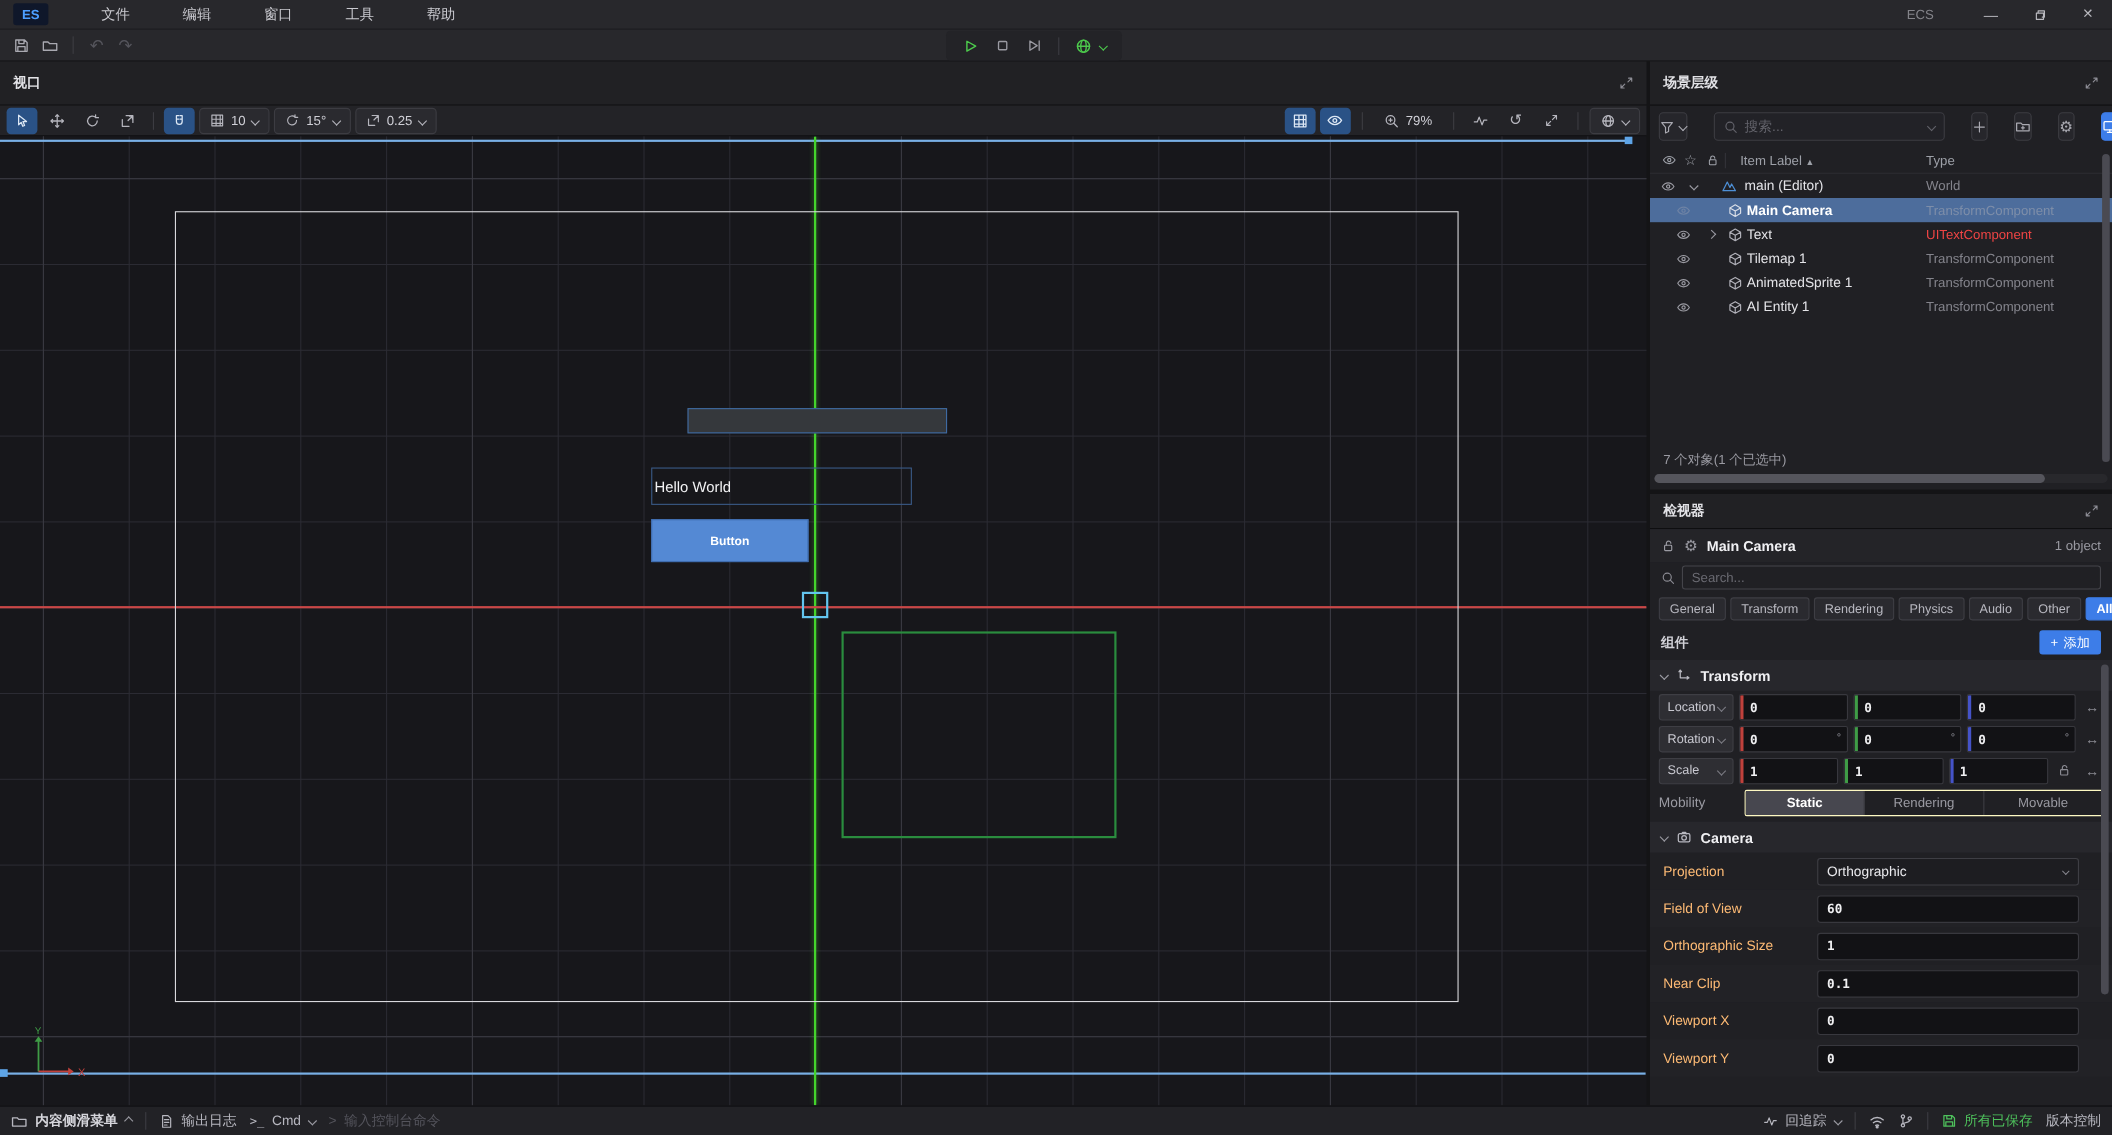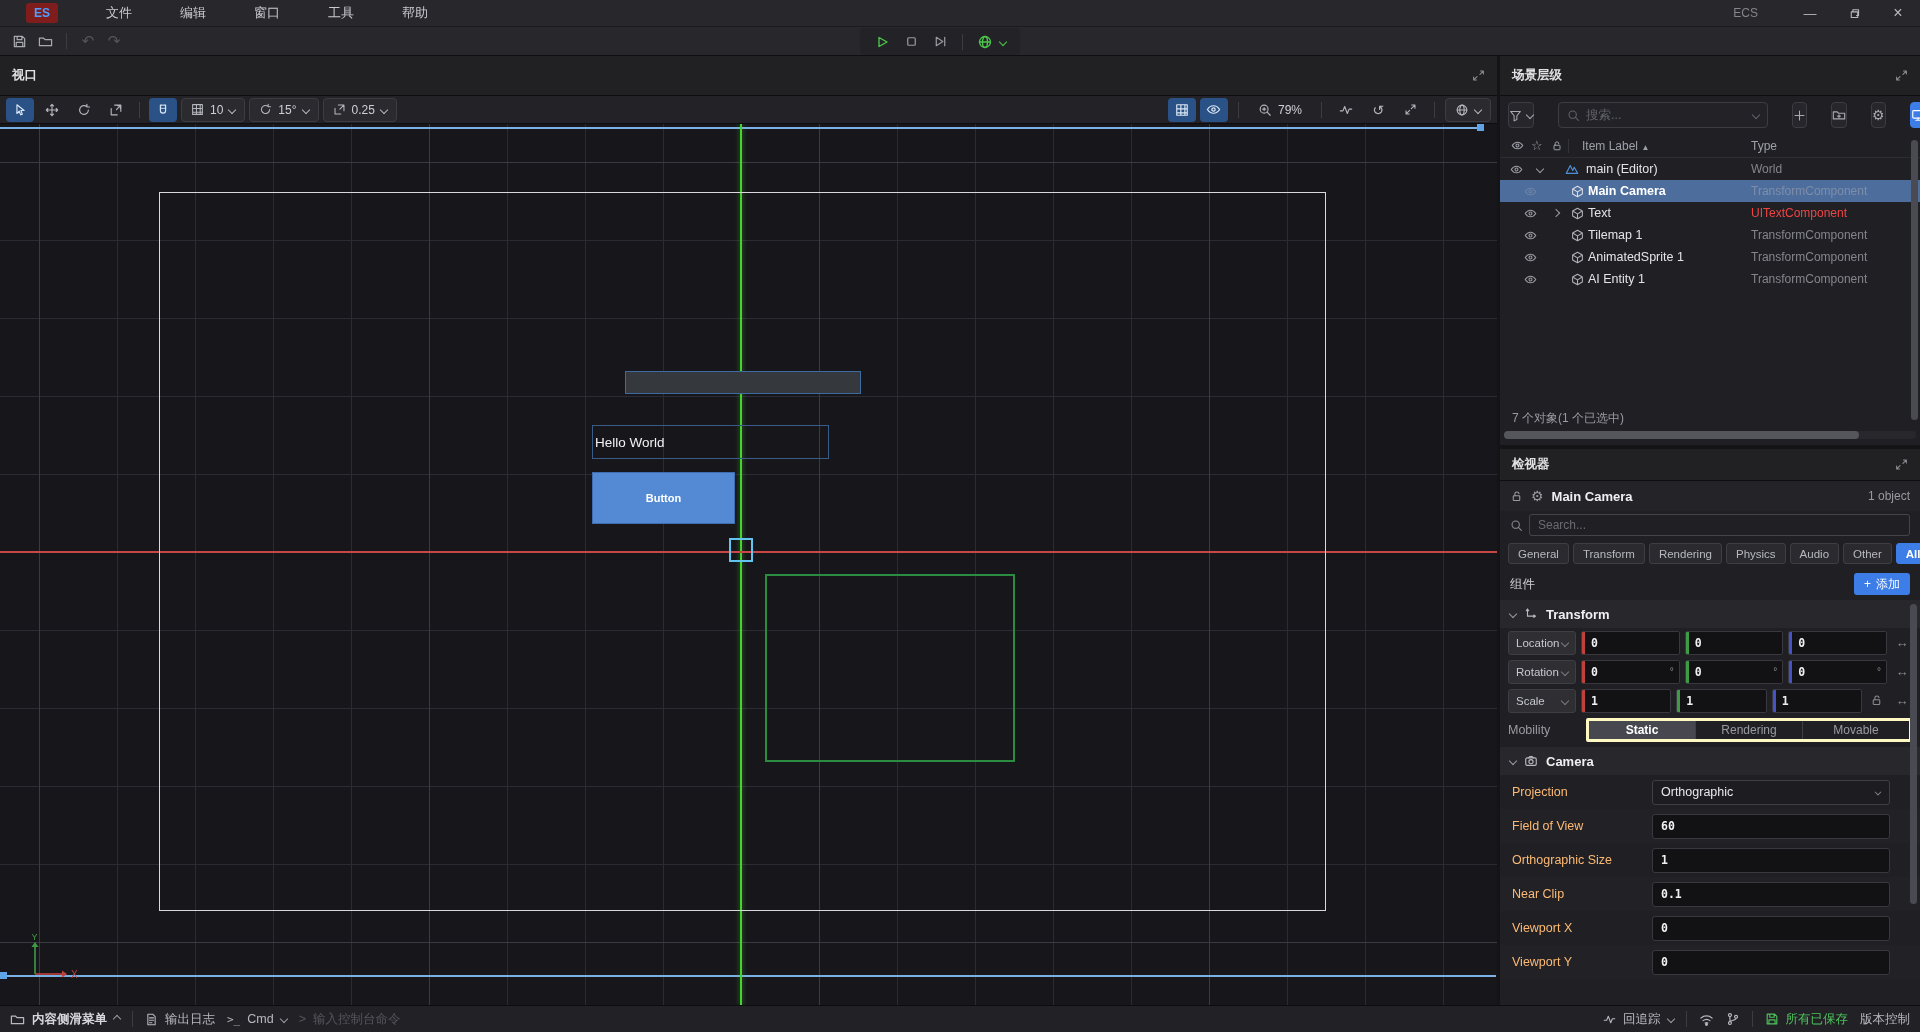--- a/index.html
+++ b/index.html
@@ -7,21 +7,21 @@
   #app{position:relative;width:1920px;height:1032px;overflow:hidden;background:#1a1a1d;color:#c8c8cc;font-size:13px;}
   svg{display:block;}
   .ic{stroke:currentColor;fill:none;stroke-width:1.3;stroke-linecap:round;stroke-linejoin:round;}
   .chev{width:6px;height:6px;border-right:1.5px solid currentColor;border-bottom:1.5px solid currentColor;display:inline-block;transform:rotate(45deg);flex:none;}
   .chev.r{transform:rotate(-45deg);}
   .chev.u{transform:rotate(225deg);}
   .vdiv{width:1px;height:16px;background:#3c3c42;flex:none;}
 
   
   #menubar{position:absolute;left:0;top:0;width:1920px;height:27px;background:#28282c;display:flex;align-items:center;border-bottom:1px solid #1b1b1e;}
-  .logo{margin-left:26px;background:#7f1d1d;color:#4d9fff;font-weight:bold;font-size:12px;padding:3px 8px;border-radius:3px;}
+  .logo{margin-left:12px;background:#0f172a;color:#4d9fff;font-weight:bold;font-size:12px;padding:3px 8px;border-radius:3px;}
   .menu-item{margin-left:48px;color:#c9c9cf;font-size:13px;cursor:default;}
   #menubar .spacer{flex:1;}
   .sys-label{color:#84848a;font-size:12px;margin-right:30px;}
   .winbtn{width:44px;height:27px;display:flex;align-items:center;justify-content:center;color:#b9b9bf;font-size:13px;}
 
   
   #quickbar{position:absolute;left:0;top:27px;width:1920px;height:29px;background:#28282c;display:flex;align-items:center;border-bottom:1px solid #0f0f11;}
   .qb-ic{width:26px;height:22px;display:flex;align-items:center;justify-content:center;color:#a9a9b1;}
   .qb-ic.dim{color:#55555c;font-size:15px;}
   #playgroup{position:absolute;left:860px;top:1px;height:27px;display:flex;align-items:center;gap:14px;background:#232327;border-radius:4px;padding:0 14px;}
@@ -50,21 +50,21 @@
       linear-gradient(#2b2b33 1px,transparent 1px);
     background-size:390px 390px,390px 390px,78px 78px,78px 78px;
     background-position:39px 0,0 38px,39px 0,0 38px;}
   .cam-frame{position:absolute;left:159px;top:68px;width:1167px;height:719px;border:1px solid #d9d9dd;}
   .blue-line{position:absolute;left:0;height:2px;background:#79b0e6;}
   .blue-handle{position:absolute;width:7px;height:7px;background:#5ea4e6;}
   .green-vline{position:absolute;left:740px;top:0;width:2px;height:100%;background:#44d42c;box-shadow:0 0 5px rgba(90,220,60,.55);}
   .red-hline{position:absolute;left:0;top:427px;width:100%;height:2px;background:#c94747;}
   .tilemap-rect{position:absolute;left:625px;top:247px;width:236px;height:23px;background:#35383c;border:1px solid #3e6aa2;}
   .text-rect{position:absolute;left:592px;top:301px;width:237px;height:34px;border:1px solid #3a5a88;display:flex;align-items:center;color:#f2f2f4;font-size:13.5px;padding-left:2px;}
-  .ui-button{position:absolute;left:592px;top:348px;width:143px;height:52px;background:#5489d4;border:1px solid #3f6db0;display:flex;align-items:center;justify-content:center;color:#fff;font-size:11px;font-weight:bold;}
+  .ui-button{position:absolute;left:592px;top:348px;width:143px;height:39px;background:#5489d4;border:1px solid #3f6db0;display:flex;align-items:center;justify-content:center;color:#fff;font-size:11px;font-weight:bold;}
   .sel-box{position:absolute;left:729px;top:414px;width:24px;height:24px;border:2px solid #63c5ef;}
   .entity-rect{position:absolute;left:765px;top:450px;width:250px;height:188px;border:2px solid #2a8c3e;}
   #axis-gizmo{position:absolute;left:18px;top:808px;}
 
   
   #rightcol{position:absolute;left:1497px;top:56px;width:423px;height:949px;background:#141416;}
   .rpanel{position:absolute;left:3px;width:420px;background:#202024;}
   #hier{top:0;height:389px;display:flex;flex-direction:column;}
   #insp{top:393px;height:556px;display:flex;flex-direction:column;overflow:hidden;}
 
@@ -93,35 +93,35 @@
   #insp-obj .name{color:#f0f0f3;font-weight:bold;font-size:13px;}
   #insp-obj .count{margin-left:auto;font-size:12px;}
   #insp-search{height:28px;display:flex;align-items:center;gap:6px;padding:0 10px;flex:none;}
   #insp-search .box{flex:1;height:22px;border:1px solid #44444a;border-radius:3px;display:flex;align-items:center;padding:0 8px;}
   #insp-search input{flex:1;background:transparent;border:none;outline:none;color:#cfcfd6;font-size:12px;}
   #insp-search input::placeholder{color:#6a6a72;}
   #insp-tabs{display:flex;gap:4px;padding:4px 8px 6px;flex:none;}
   .tab{height:21px;padding:0 9px;display:flex;align-items:center;background:#2a2a2f;border:1px solid #3e3e44;border-radius:3px;font-size:11.5px;color:#b8b8c0;}
   .tab.active{background:#3d7de8;border-color:#3d7de8;color:#fff;font-weight:bold;}
   #comp-row{height:28px;display:flex;align-items:center;padding:0 10px;flex:none;}
-  #comp-row .lbl{color:#d0d0d6;font-weight:normal;font-size:12.5px;}
+  #comp-row .lbl{color:#d0d0d6;font-weight:bold;font-size:12.5px;}
   #add-btn{margin-left:auto;height:22px;background:#3d7de8;color:#fff;border-radius:3px;display:flex;align-items:center;gap:5px;padding:0 10px;font-size:12px;}
   .sec-header{height:28px;background:#27272c;display:flex;align-items:center;gap:8px;padding:0 10px;color:#f0f0f3;font-weight:bold;font-size:13px;flex:none;margin-top:2px;}
   .sec-header .chev{color:#9a9aa2;}
   .trow{height:29px;display:flex;align-items:center;gap:5px;padding:0 8px;flex:none;}
   .axis-label-btn{width:68px;height:24px;background:#2e2e33;border:1px solid #3e3e44;border-radius:3px;display:flex;align-items:center;justify-content:space-between;padding:0 7px;font-size:11.5px;color:#c8c8d0;flex:none;}
   .axis-label-btn .chev{color:#7a7a82;}
   .vinput{flex:1;height:24px;background:#121215;border:1px solid #38383e;border-radius:2px;display:flex;align-items:center;overflow:hidden;}
   .vinput .bar{width:3px;align-self:stretch;flex:none;}
   .vinput .num{font-family:"DejaVu Sans Mono",monospace;font-size:11.5px;font-weight:bold;color:#f0f0f2;padding-left:6px;}
   .vinput .unit{margin-left:auto;padding-right:5px;color:#8a8a92;font-size:10px;}
   .rowic{width:20px;display:flex;align-items:center;justify-content:center;color:#8a8a92;flex:none;font-size:13px;}
   #mobility-row{height:30px;display:flex;align-items:center;padding:0 8px;flex:none;}
   #mobility-row .lbl{color:#9a9aa2;font-size:12.5px;width:78px;}
-  #mobility-seg{flex:1;height:24px;display:flex;border:3px solid #fef9c3;border-radius:2px;overflow:hidden;}
+  #mobility-seg{flex:1;height:24px;display:flex;border:1px solid #fef9c3;border-radius:2px;overflow:hidden;}
   .seg{flex:1;display:flex;align-items:center;justify-content:center;font-size:12px;color:#9a9aa2;border-right:1px solid #3e3e44;}
   .seg:last-child{border-right:none;}
   .seg.active{background:#47474f;color:#fff;font-weight:bold;}
   .frow{height:34px;display:flex;align-items:center;padding:0 12px;flex:none;}
   .frow:nth-child(odd){background:#222226;}
   .frow .flbl{width:140px;color:#fdba74;font-size:12.5px;flex:none;}
   .fctrl{width:238px;height:25px;background:#121215;border:1px solid #38383e;border-radius:3px;display:flex;align-items:center;padding:0 8px;}
   .fctrl .num{font-family:"DejaVu Sans Mono",monospace;font-size:11.5px;font-weight:bold;color:#f0f0f2;}
   .fctrl.dd{background:#1d1d21;border-color:#3e3e44;}
   .fctrl.dd .txt{color:#e8e8ec;font-size:12.5px;}

